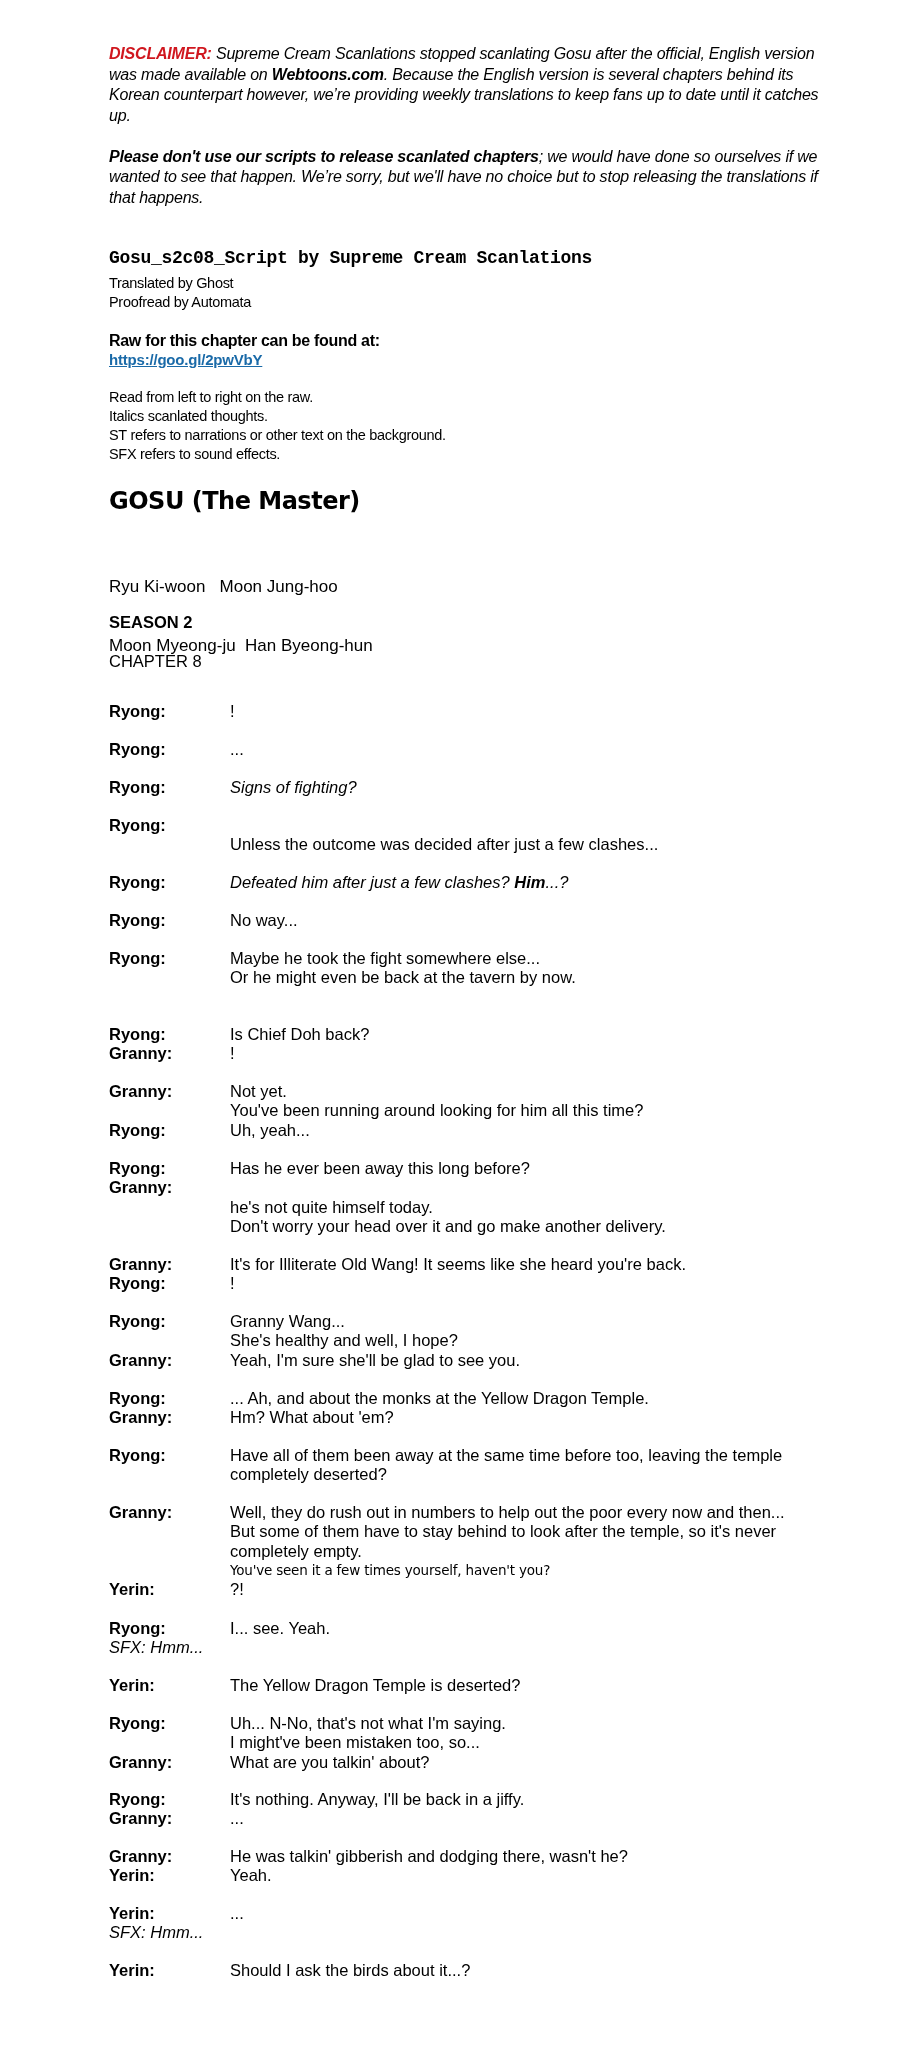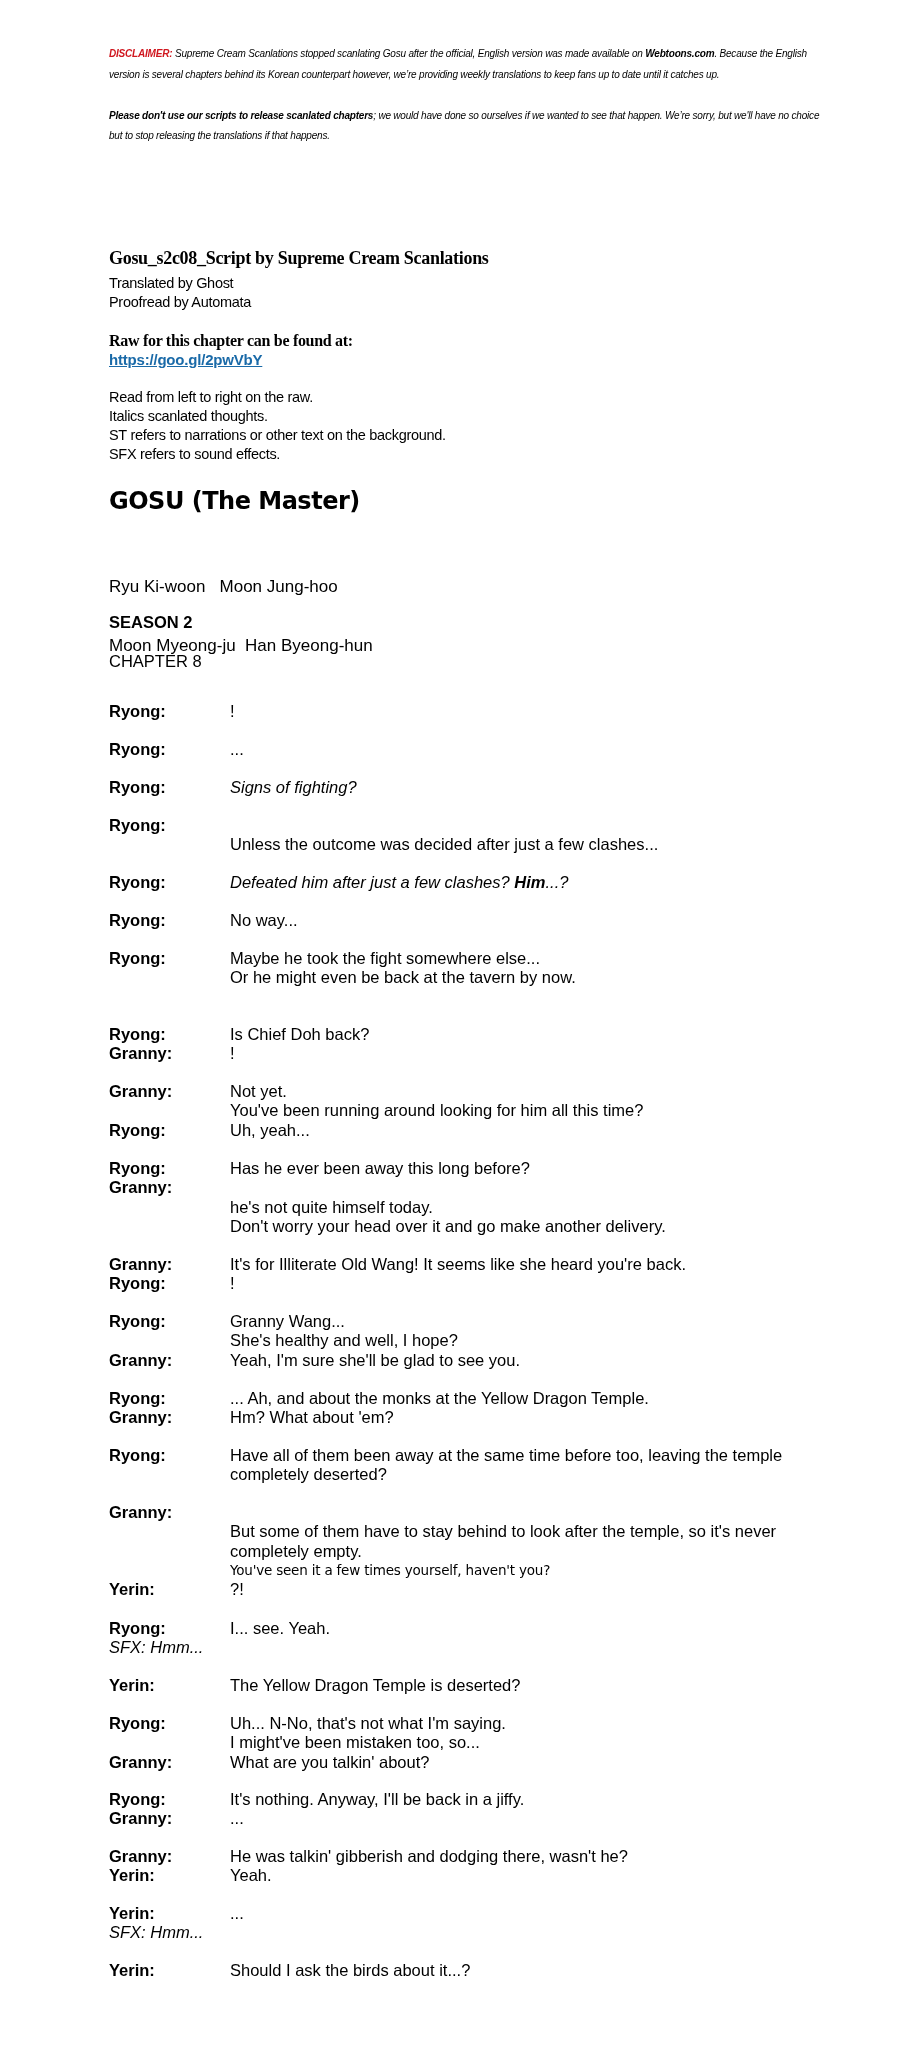--- a/index.html
+++ b/index.html
@@ -1,25 +1,25 @@
 <!DOCTYPE html>
 <html><head>
 <meta charset="utf-8">
 <style>
   html, body { margin: 0; padding: 0; background: #ffffff; }
   body { width: 899px; height: 2049px; position: relative; overflow: hidden; color: #000; }
   .page { position: absolute; left: 109px; top: 0; width: 720px; }
-  .disc { position: absolute; top: 44px; left: 0; width: 720px; font-family: "Liberation Sans", sans-serif; font-style: italic; font-size: 10px; line-height: 20.5px; letter-spacing: -0.2px; }
+  .disc { position: absolute; top: 44px; left: 0; width: 720px; font-family: "Liberation Sans", sans-serif; font-style: italic; font-size: 16px; line-height: 20.5px; letter-spacing: -0.2px; }
   .disc p { margin: 0; }
   .disc .red { color: #d0171f; font-weight: bold; }
   .disc .p2 { margin-top: 20.5px; }
-  .script-title { position: absolute; top: 248px; font-family: Liberation Serif, serif; font-weight: bold; font-size: 18px; letter-spacing: -0.3px; }
+  .script-title { position: absolute; top: 248px; font-family: Liberation Mono, monospace; font-weight: bold; font-size: 18px; letter-spacing: -0.3px; }
   .small { font-family: "Liberation Sans", sans-serif; font-size: 14.5px; line-height: 19px; letter-spacing: -0.3px; }
   .credits { position: absolute; top: 274px; }
-  .raw-label { position: absolute; top: 332px; font-family: Liberation Serif, serif; font-weight: bold; font-size: 16px; letter-spacing: -0.3px; text-align: center; }
+  .raw-label { position: absolute; top: 332px; font-family: Liberation Sans, sans-serif; font-weight: bold; font-size: 16px; letter-spacing: -0.3px; text-align: center; }
   .raw-link { position: absolute; top: 351px; font-family: "Liberation Sans", sans-serif; font-weight: bold; font-size: 15px; color: #1a6aa8; text-decoration: underline; letter-spacing: -0.2px; }
   .notes { position: absolute; top: 388px; }
   .gosu { position: absolute; top: 487px; font-family: "DejaVu Sans", sans-serif; font-weight: bold; font-size: 24px; letter-spacing: -0.5px; }
   .cast { position: absolute; top: 538px; font-family: "Liberation Sans", sans-serif; font-size: 17px; line-height: 19.5px; white-space: pre; }
   .season { position: absolute; top: 613px; font-family: "Liberation Sans", sans-serif; font-weight: bold; font-size: 16.5px; }
   .chapter { position: absolute; top: 652px; font-family: "Liberation Sans", sans-serif; font-size: 16.5px; }
   .dlg { position: absolute; left: 0; width: 740px; font-family: "Liberation Sans", sans-serif; font-size: 16.5px; line-height: 19.3px; }
   .row { display: flex; }
   .spk { width: 121px; flex: none; font-weight: bold; }
   .spk.sfx { font-weight: normal; font-style: italic; }
@@ -189,20 +189,21 @@
           <span class="txt">Have all of them been away at the same time before too, leaving the temple</span>
         </div>
         <div class="row">
           <span class="spk"></span>
           <span class="txt">completely deserted?</span>
         </div>
       </div>
       <div class="dlg" style="top: 1503px;">
         <div class="row">
           <span class="spk">Granny:</span>
+          <span class="txt">Well, they do rush out in numbers to help out the poor every now and then...</span>
         </div>
         <div class="row">
           <span class="spk"></span>
           <span class="txt">But some of them have to stay behind to look after the temple, so it's never</span>
         </div>
         <div class="row">
           <span class="spk"></span>
           <span class="txt">completely empty.</span>
         </div>
         <div class="row">

